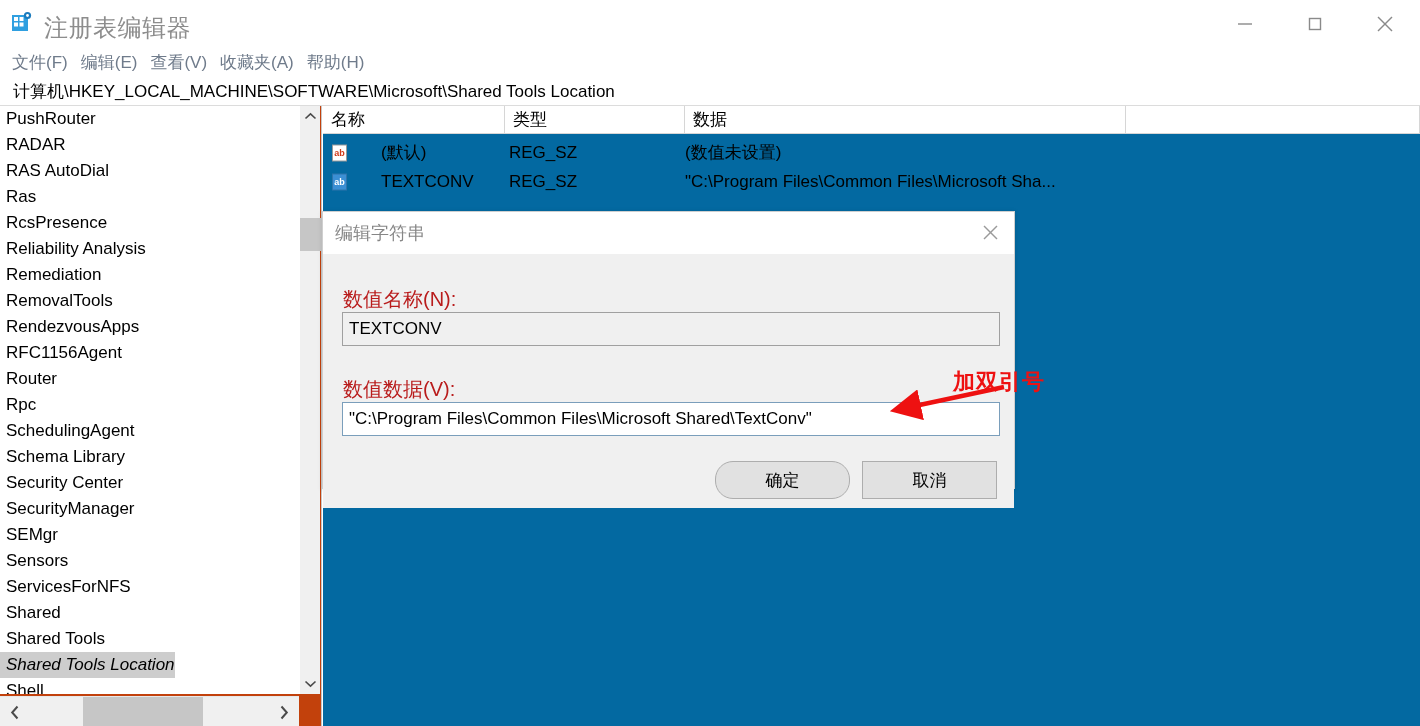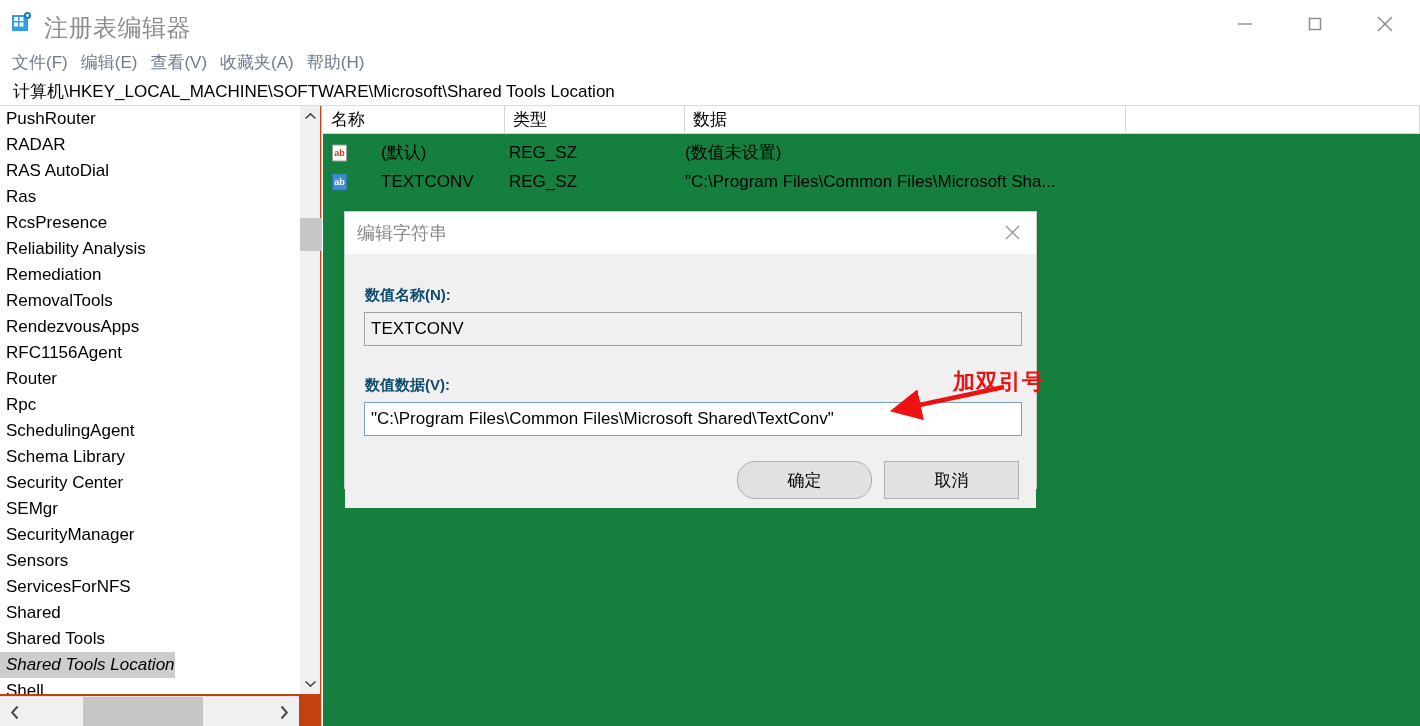--- a/index.html
+++ b/index.html
@@ -143,21 +143,21 @@
   .hscroll .thumb {
     position: absolute; top: 0; left: 83px;
     width: 120px; height: 30px;
     background: #c6c6c6;
   }
 
   
   .list-pane {
     position: absolute; top: 0; left: 323px;
     width: 1097px; height: 620px;
-    background: #15803d;
+    background: #0369a1;
   }
   .list-header {
     position: relative;
     height: 28px;
     background: #ffffff;
     border-bottom: 1px solid #d6d6d6;
   }
   .hdr-cell {
     position: absolute; top: 0;
     height: 28px; line-height: 28px;
@@ -184,21 +184,21 @@
     gap: 28px;
   }
   .cell-name { left: 8px;   width: 180px; display: flex; align-items: center; }
   .cell-type { left: 186px; width: 175px; }
   .cell-data { left: 362px; width: 430px; }
   .val-icon { width: 18px; height: 18px; margin-right: 4px; flex: 0 0 18px; }
 
   
   .dialog {
     position: absolute;
-    left: 344px; top: 211px;
+    left: 322px; top: 211px;
     width: 693px; height: 278px;
     background: #f0f0f0;
     border: 1px solid #cfcfcf;
     box-shadow: 0 1px 5px rgba(0,0,0,0.13);
   }
   .dlg-title {
     position: absolute; top: 0; left: 0;
     width: 691px; height: 42px;
     background: #ffffff;
     display: flex; align-items: center;
@@ -213,23 +213,22 @@
     width: 46px; height: 42px;
     display: flex; align-items: center; justify-content: center;
   }
   .dlg-body {
     position: absolute; top: 42px; left: 0;
     width: 691px; height: 254px;
     background: #f0f0f0;
   }
   .dlg-label {
     position: absolute;
-    font-size: 15px; color: #0c4a6e;
-    white-space: nowrap;
-    font-weight: bold;
+    font-size: 20px; color: #b91c1c;
+    white-space: nowrap;
   }
   .lbl-name { left: 20px; top: 32px; }
   .lbl-data { left: 20px; top: 122px; }
 
   .dlg-input {
     position: absolute;
     left: 19px; width: 658px; height: 34px;
     font-family: "Liberation Sans", "DejaVu Sans", sans-serif;
     font-size: 17px; color: #000000;
     padding: 0 6px;
@@ -336,22 +335,22 @@
           <div class="tree-row"><span class="tree-item">Reliability Analysis</span></div>
           <div class="tree-row"><span class="tree-item">Remediation</span></div>
           <div class="tree-row"><span class="tree-item">RemovalTools</span></div>
           <div class="tree-row"><span class="tree-item">RendezvousApps</span></div>
           <div class="tree-row"><span class="tree-item">RFC1156Agent</span></div>
           <div class="tree-row"><span class="tree-item">Router</span></div>
           <div class="tree-row"><span class="tree-item">Rpc</span></div>
           <div class="tree-row"><span class="tree-item">SchedulingAgent</span></div>
           <div class="tree-row"><span class="tree-item">Schema Library</span></div>
           <div class="tree-row"><span class="tree-item">Security Center</span></div>
+          <div class="tree-row"><span class="tree-item">SecurityManager</span></div>
           <div class="tree-row"><span class="tree-item">SEMgr</span></div>
-          <div class="tree-row"><span class="tree-item">SecurityManager</span></div>
           <div class="tree-row"><span class="tree-item">Sensors</span></div>
           <div class="tree-row"><span class="tree-item">ServicesForNFS</span></div>
           <div class="tree-row"><span class="tree-item">Shared</span></div>
           <div class="tree-row"><span class="tree-item">Shared Tools</span></div>
           <div class="tree-row"><span class="tree-item selected">Shared Tools Location</span></div>
           <div class="tree-row"><span class="tree-item">Shell</span></div>
         </div>
 
       <div class="vscroll">
         <div class="arrow up">

